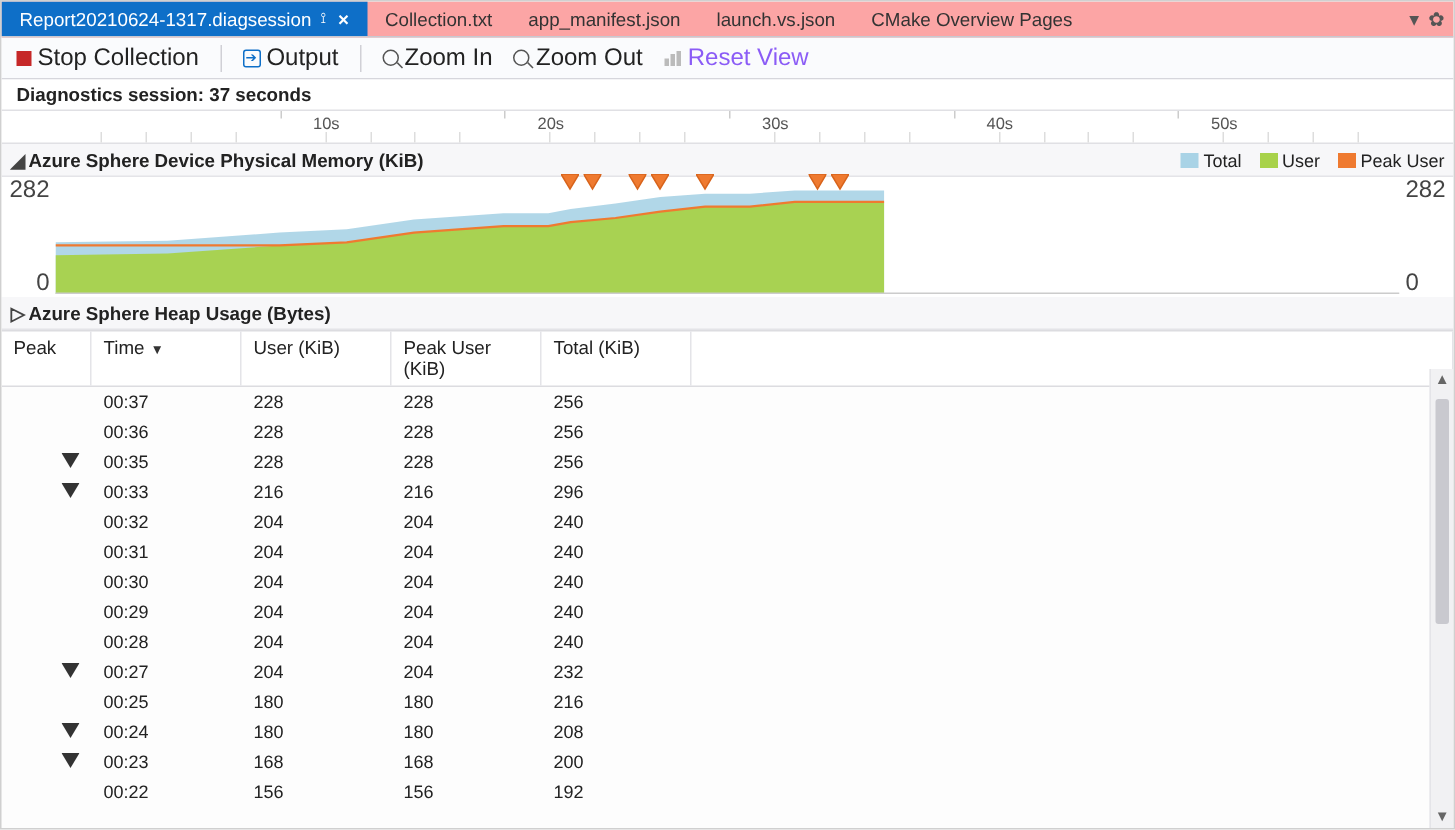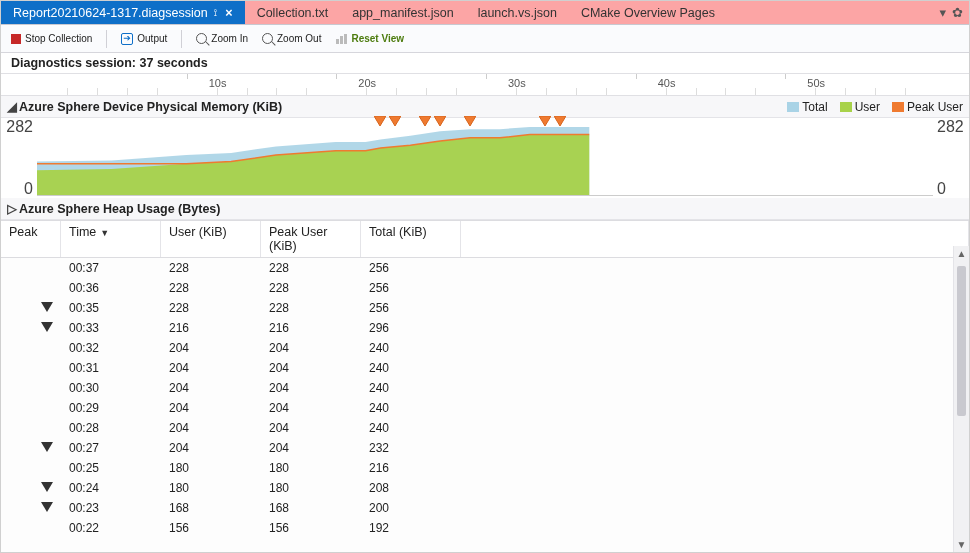--- a/index.html
+++ b/index.html
@@ -9,24 +9,24 @@
   .tabs { display: flex; align-items: stretch; background: #fca5a5; height: 24px; border-bottom: 1px solid #c8c8d0; position: relative; }
   .tab { padding: 3px 12px; color: #333; cursor: default; font-size: 12.5px; display:flex; align-items:center; white-space:nowrap; }
   .tab.active { background: #0e6fc8; color: #fff; }
   .tab.active .pin { color:#fff; }
   .tab-close { margin-left:8px; font-weight:bold; }
   .pin { margin-left:6px; font-size:10px; }
   .tabs-right { margin-left:auto; display:flex; align-items:center; gap:6px; padding-right:6px; color:#555; }
   .tabs-right span { cursor:default; }
 
   
-  .toolbar { display:flex; align-items:center; height:28px; gap:14px; padding:0 10px; border-bottom:1px solid #d6d6dc; background:#fafbfd; font-size:10px; }
+  .toolbar { display:flex; align-items:center; height:28px; gap:14px; padding:0 10px; border-bottom:1px solid #d6d6dc; background:#fafbfd; font-size:16px; }
   .tb-group { display:flex; align-items:center; gap:4px; cursor:default; }
   .tb-sep { width:1px; height:18px; background:#d0d0d6; }
-  .tb-disabled { color:#4d7c0f;font-weight:bold; }
+  .tb-disabled { color:#8b5cf6; }
   .icon-stop { width:10px; height:10px; background:#c62828; display:inline-block; }
   .icon-output { width:12px; height:12px; border:1px solid #0e6fc8; border-radius:2px; position:relative; display:inline-block; }
   .icon-output::after { content:"➔"; color:#0e6fc8; font-size:9px; position:absolute; left:1px; top:-1px; }
   .icon-zoom { width:11px;height:11px;border:1.2px solid #555;border-radius:50%;display:inline-block;position:relative; }
   .icon-zoom::after { content:""; position:absolute; width:5px; height:1.2px; background:#555; transform:rotate(45deg); right:-4px; bottom:-1px; }
   .icon-reset { display:inline-block; width:12px; }
   .icon-reset svg { display:block; }
 
   
   .session { padding:3px 10px; font-size:12.5px; font-weight:600; border-bottom:1px solid #e0e0e4; background:#fff; }

